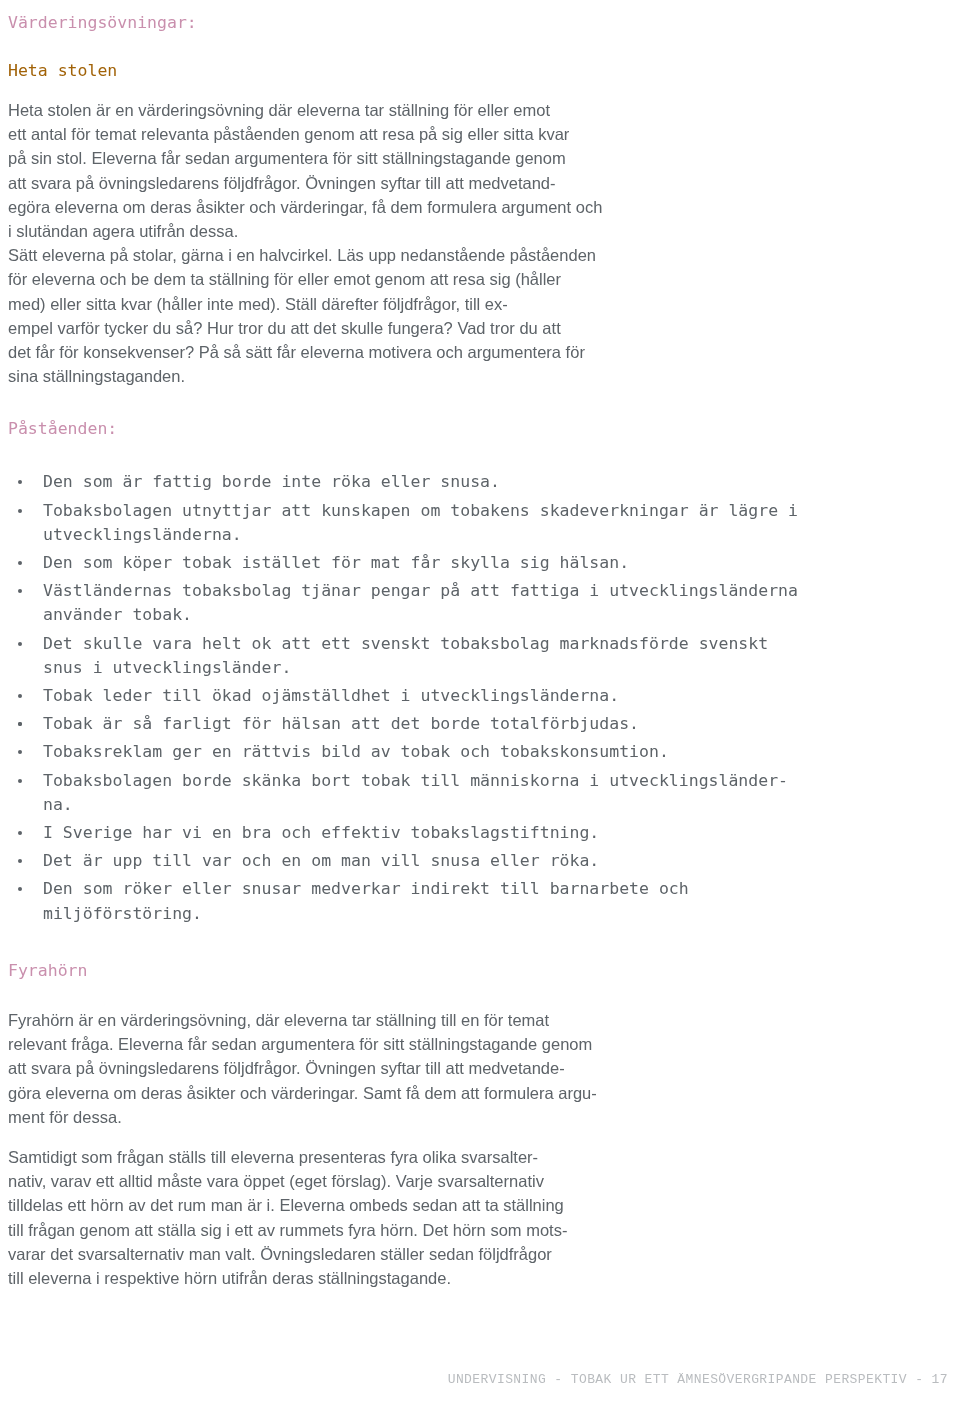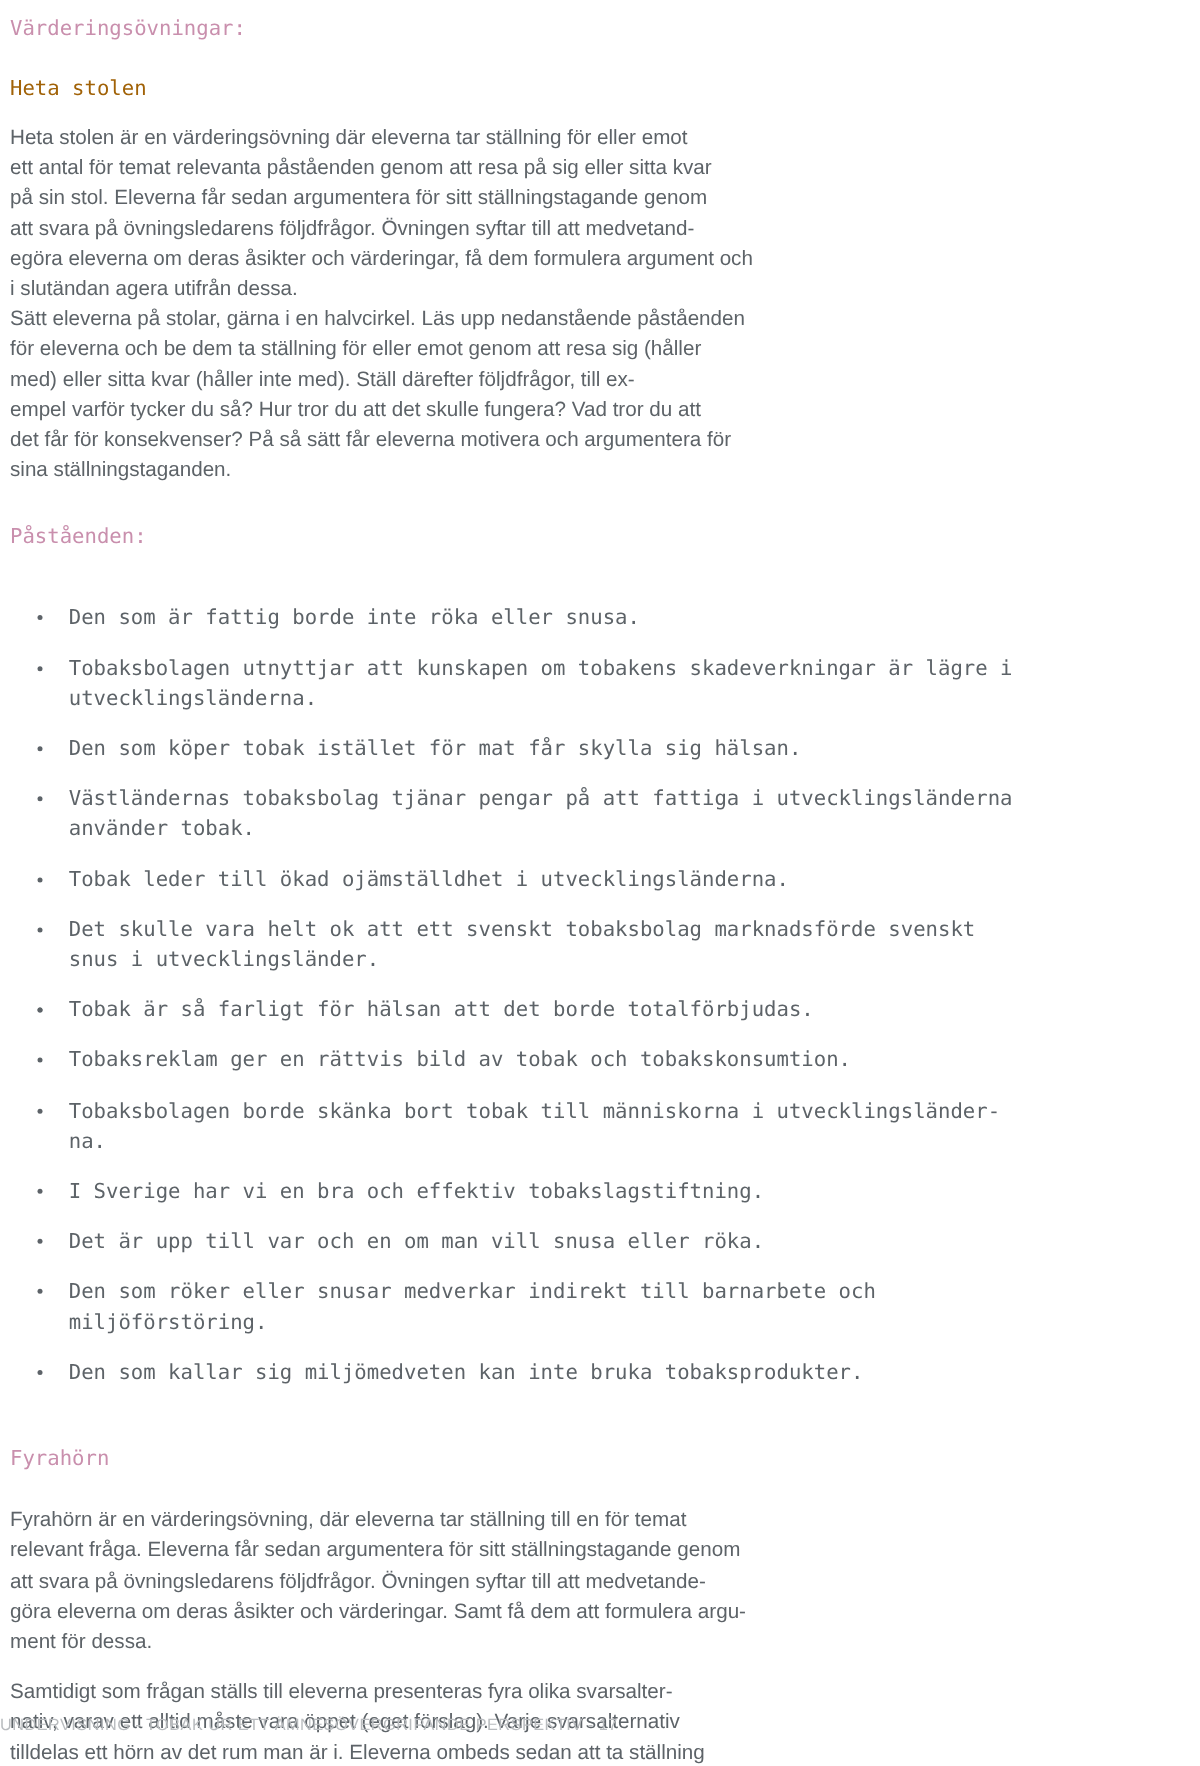--- a/index.html
+++ b/index.html
@@ -60,40 +60,40 @@
     margin: 0;
     padding: 0;
   }
   ul.bullets li {
     position: relative;
     color: #5d6368;
     font-family: "DejaVu Sans Mono", "Liberation Mono", monospace;
     font-size: 16.5px;
     line-height: 24.2px;
     padding-left: 31px;
-    margin: 16px;
+    margin: 4px;
     white-space: pre-wrap;
   }
   ul.bullets li .dot {
     position: absolute;
     left: 6px;
     top: 10px;
     width: 4px;
     height: 4px;
     border-radius: 50%;
     background: #5d6368;
   }
   .footer {
     position: absolute;
     left: 0;
     right: 0;
     top: 1372px;
-    text-align: left;
+    text-align: right;
     color: #b9bcbf;
-    font-family: Liberation Sans, sans-serif;
+    font-family: Liberation Mono, monospace;
     font-size: 13px;
     letter-spacing: 0.4px;
     white-space: pre;
   }
 </style>
 </head>
 <body>
 
 <div class="page">
 
@@ -124,33 +124,32 @@
 
   <div class="gap-md"></div>
 
   <ul class="bullets">
     <li><span class="dot"></span><span>Den som är fattig borde inte röka eller snusa.</span></li>
     <li><span class="dot"></span><span>Tobaksbolagen utnyttjar att kunskapen om tobakens skadeverkningar är lägre i
 utvecklingsländerna.</span></li>
     <li><span class="dot"></span><span>Den som köper tobak istället för mat får skylla sig hälsan.</span></li>
     <li><span class="dot"></span><span>Västländernas tobaksbolag tjänar pengar på att fattiga i utvecklingsländerna
 använder tobak.</span></li>
-    <li><span class="dot"></span><span>Tobak leder till ökad ojämställdhet i utvecklingsländerna.</span></li>
     <li><span class="dot"></span><span>Det skulle vara helt ok att ett svenskt tobaksbolag marknadsförde svenskt
 snus i utvecklingsländer.</span></li>
+    <li><span class="dot"></span><span>Tobak leder till ökad ojämställdhet i utvecklingsländerna.</span></li>
     <li><span class="dot"></span></li>
     <li><span class="dot"></span><span>Tobak är så farligt för hälsan att det borde totalförbjudas.</span></li>
     <li><span class="dot"></span><span>Tobaksreklam ger en rättvis bild av tobak och tobakskonsumtion.</span></li>
     <li><span class="dot"></span><span>Tobaksbolagen borde skänka bort tobak till människorna i utvecklingsländer-
 na.</span></li>
     <li><span class="dot"></span><span>I Sverige har vi en bra och effektiv tobakslagstiftning.</span></li>
     <li><span class="dot"></span><span>Det är upp till var och en om man vill snusa eller röka.</span></li>
     <li><span class="dot"></span><span>Den som röker eller snusar medverkar indirekt till barnarbete och
 miljöförstöring.</span></li>
-    <li><span class="dot"></span><span>Den som kallar sig miljömedveten kan inte bruka tobaksprodukter.</span></li>
   </ul>
 
   <div class="gap-lg"></div>
 
   <h2 class="heading">Fyrahörn</h2>
 
   <div class="gap-md"></div>
 
   <p class="para">Fyrahörn är en värderingsövning, där eleverna tar ställning till en för temat
 relevant fråga. Eleverna får sedan argumentera för sitt ställningstagande genom

